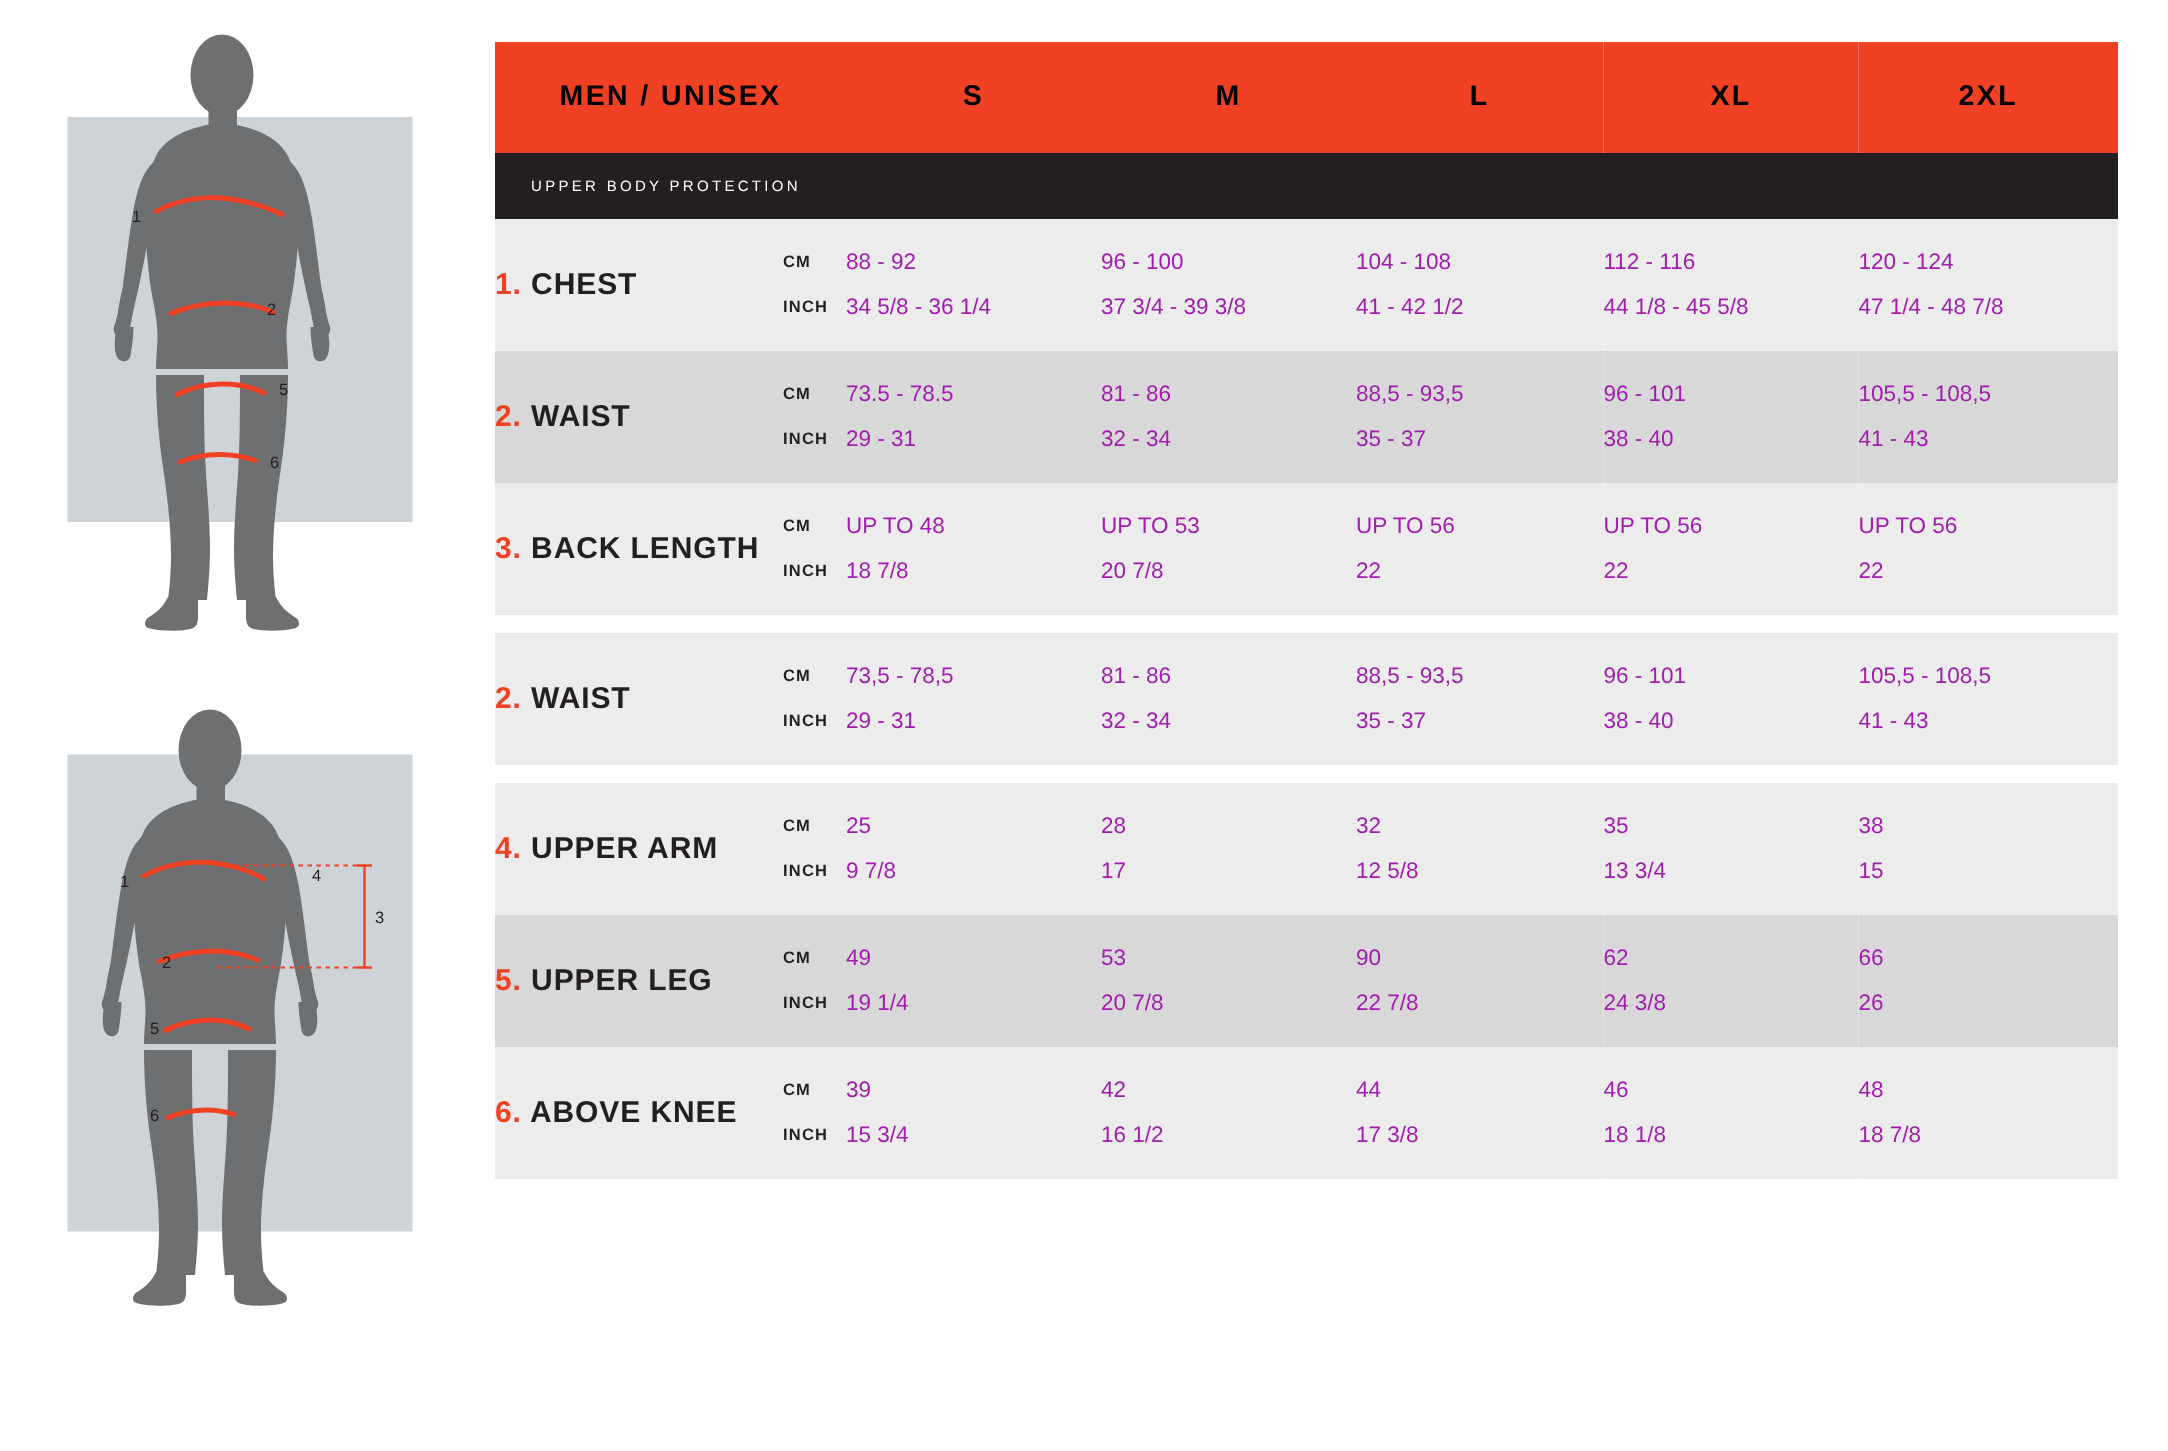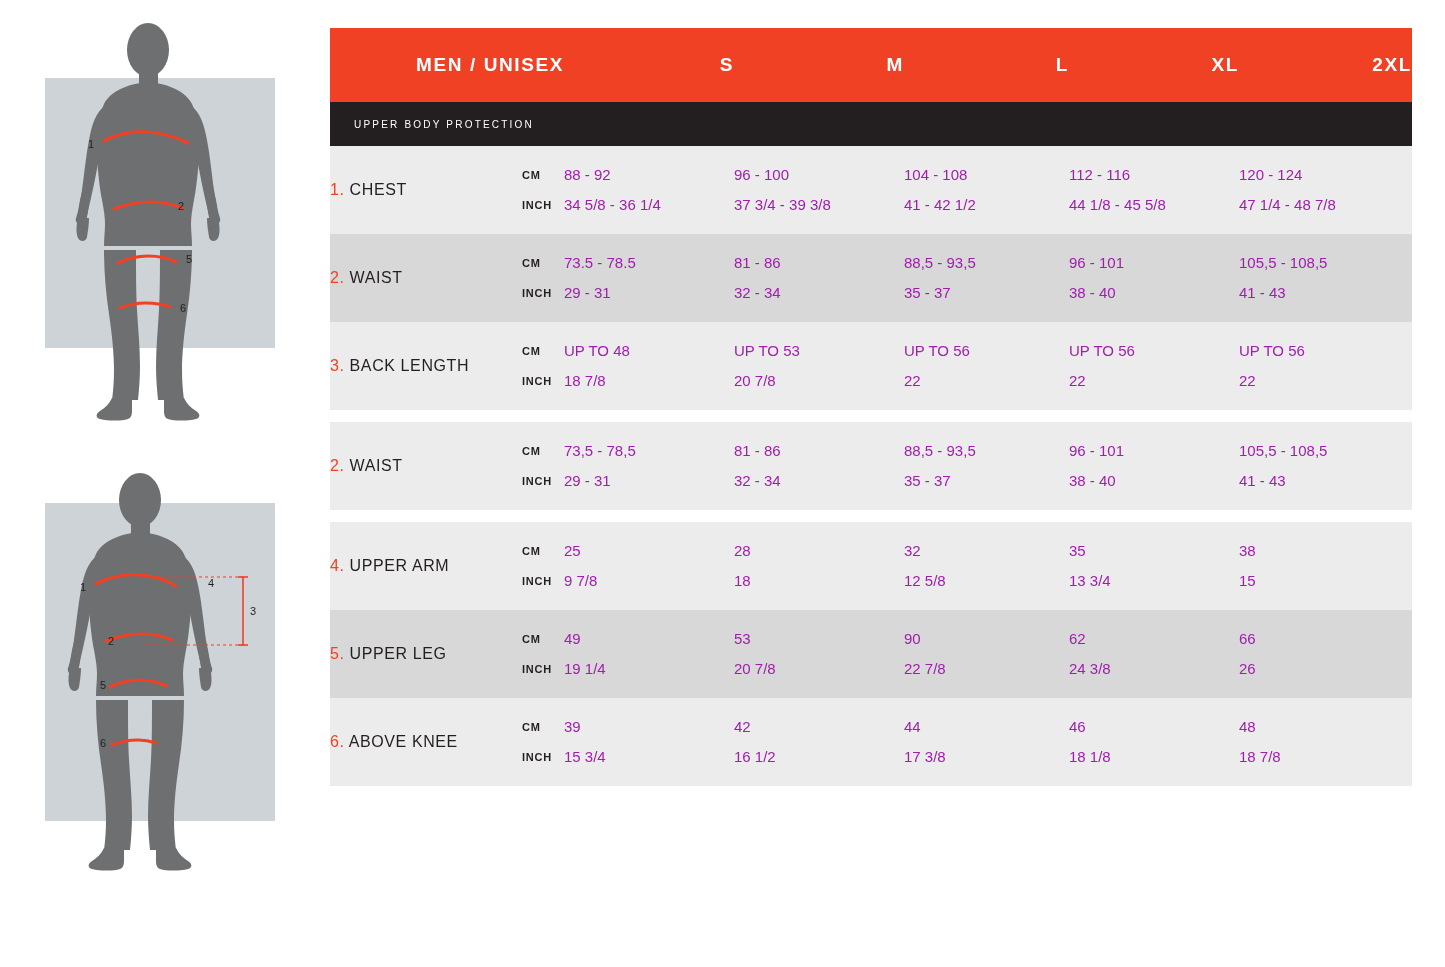--- a/index.html
+++ b/index.html
@@ -79,25 +79,25 @@
   col.c-unit  { width: 42px; }
   col.c-s     { width: 170px; }
   col.c-m     { width: 170px; }
   col.c-l     { width: 165px; }
   col.c-xl    { width: 170px; }
   col.c-xxl   { width: 173px; }
 
   
   tr.head-row { background: #f04124; height: 74px; }
   tr.head-row th {
-    color: #ffffff;
+    color: #000000;
     font-size: 19px;
     font-weight: bold;
     letter-spacing: 1.6px;
-    text-align: right;
+    text-align: center;
   }
   th.head-title { padding-left: 24px; }
   th.head-size  { padding-left: 2px; }
 
   
   tr.section-row td {
     background: #231f20;
     color: #ffffff;
     font-size: 10px;
     letter-spacing: 2.2px;
@@ -107,22 +107,22 @@
   }
 
   
   tr.data-row { height: 88px; }
   tr.data-row.light { background: #ececec; }
   tr.data-row.dark  { background: #d8d8d8; }
   tr.spacer-row td  { height: 12px; background: #ffffff; }
 
   td.row-label {
     padding-left: 24px;
-    font-size: 16px;
-    font-weight: normal;
+    font-size: 20px;
+    font-weight: bold;
     letter-spacing: 0.6px;
     color: #231f20;
     white-space: nowrap;
   }
   td.row-label .num { color: #f04124; }
 
   td.units {
     font-size: 11px;
     font-weight: bold;
     letter-spacing: 0.8px;
@@ -415,21 +415,21 @@
           <td class="units">
             <span class="line-cm">CM</span>
             <span class="line-inch">INCH</span>
           </td>
           <td class="vals">
             <span class="line-cm">25</span>
             <span class="line-inch">9 7/8</span>
           </td>
           <td class="vals">
             <span class="line-cm">28</span>
-            <span class="line-inch">18</span>
+            <span class="line-inch">17</span>
           </td>
           <td class="vals">
             <span class="line-cm">32</span>
             <span class="line-inch">12 5/8</span>
           </td>
           <td class="vals">
             <span class="line-cm">35</span>
             <span class="line-inch">13 3/4</span>
           </td>
           <td class="vals">

